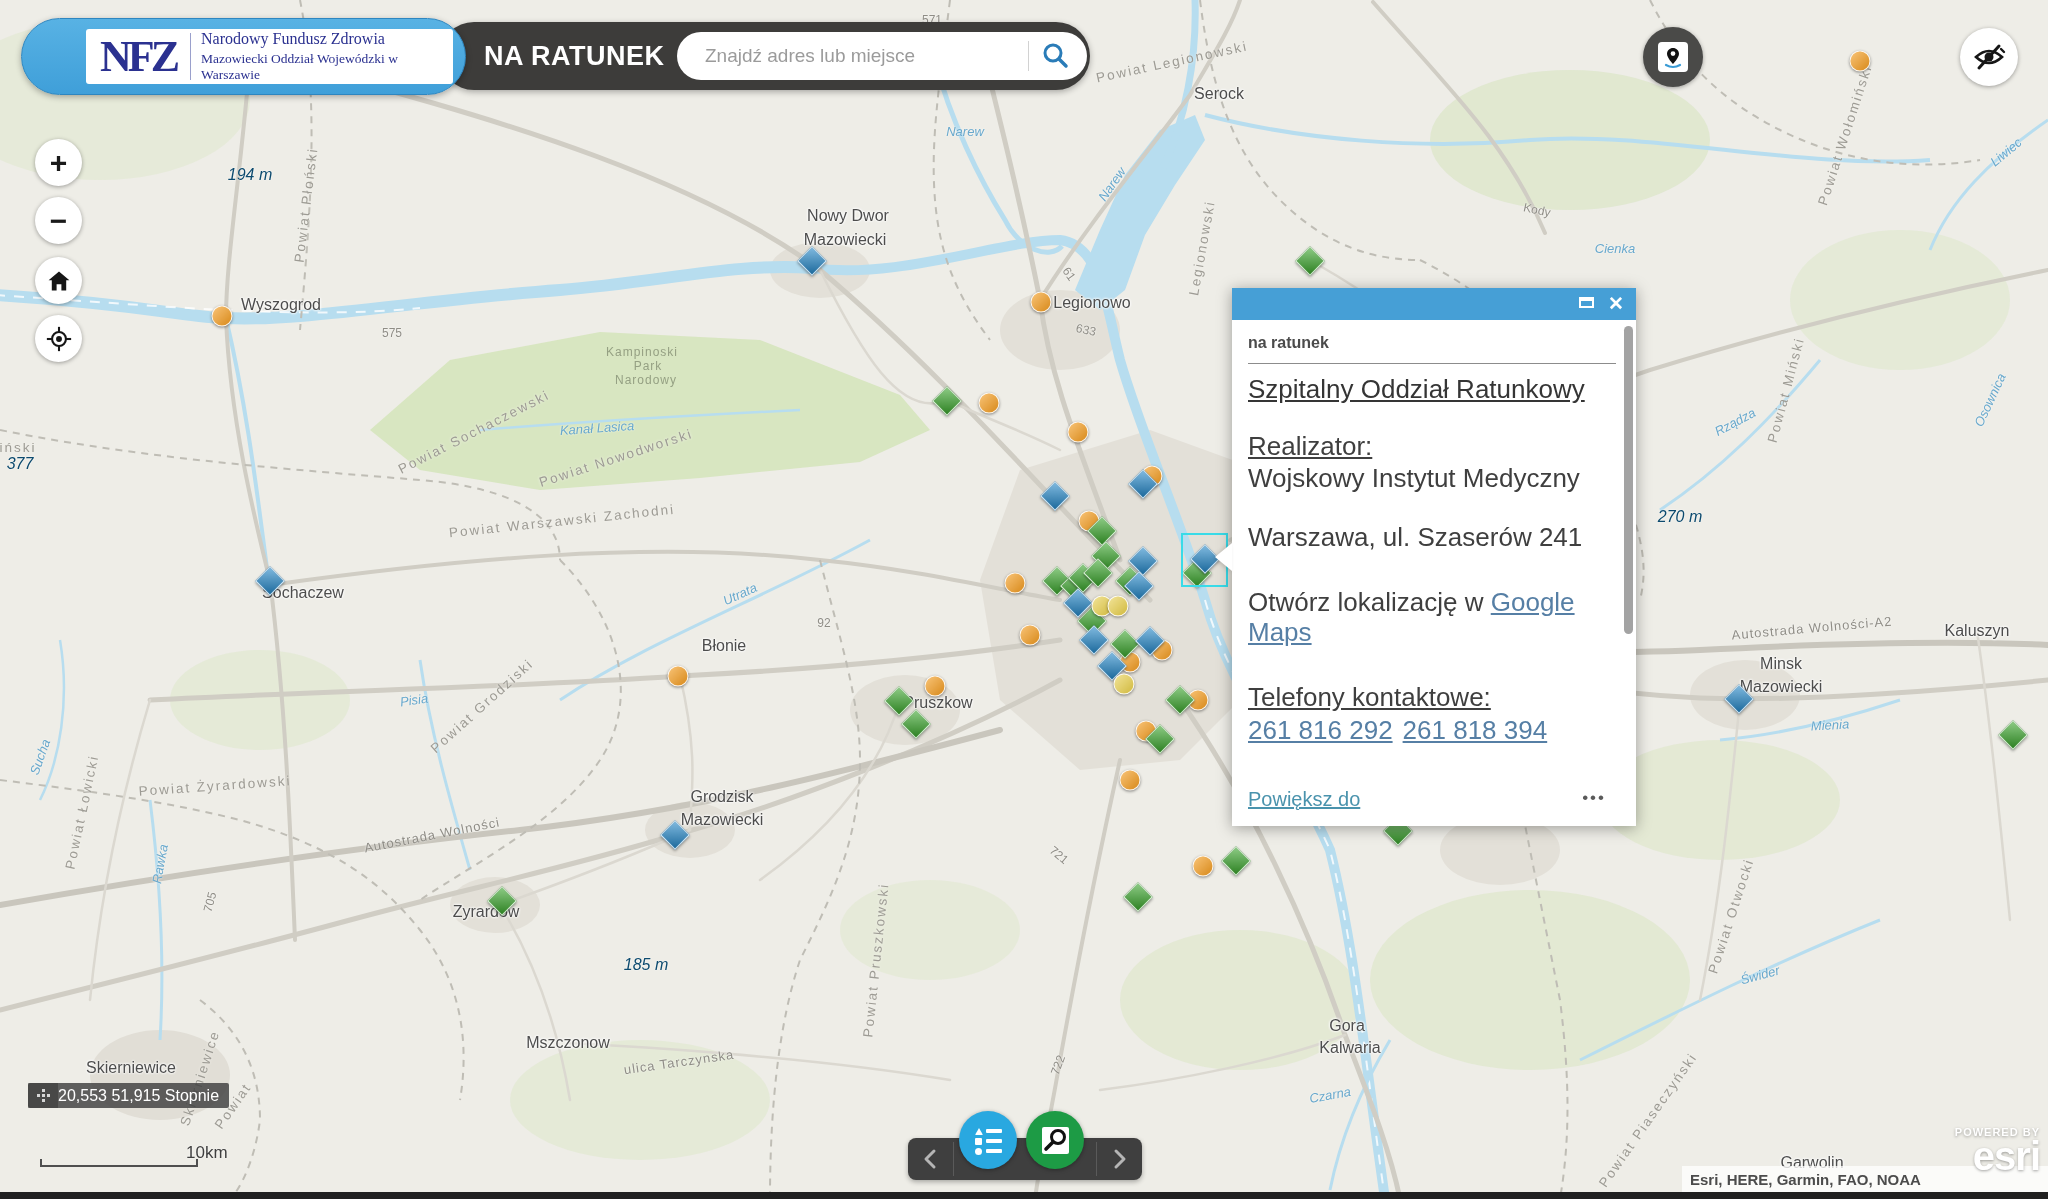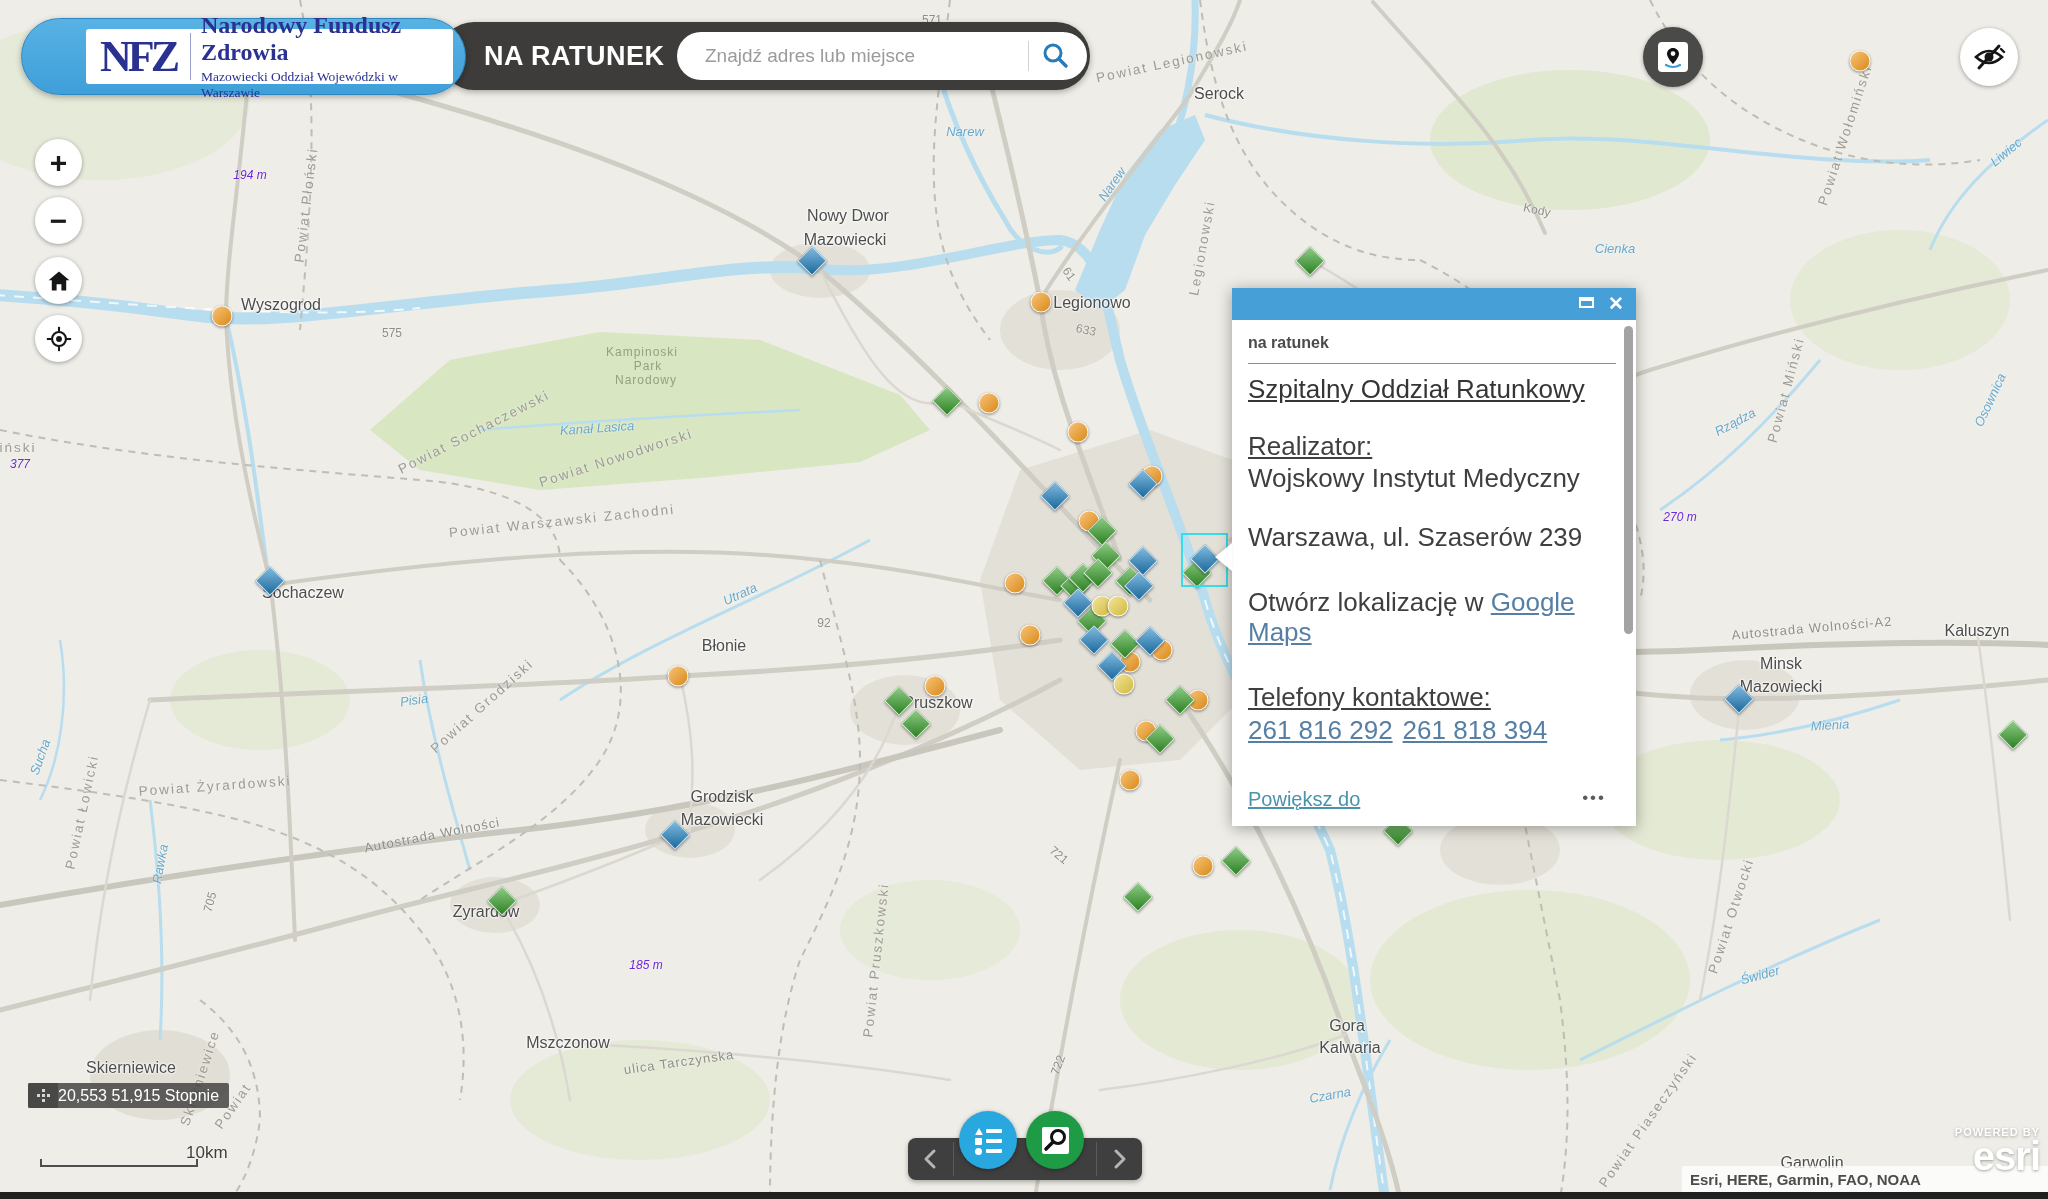--- a/index.html
+++ b/index.html
@@ -9,21 +9,21 @@
   svg.basemap{position:absolute;left:0;top:0;z-index:1;}
 
   
   #map-labels{position:absolute;inset:0;z-index:2;}
   .maplbl{position:absolute;white-space:nowrap;pointer-events:none;}
   .lbl-city{font-size:16px;color:#4d4d4d;text-shadow:0 0 3px #fff,0 0 3px #fff,0 0 2px #fff;}
   .lbl-powiat{font-size:13.5px;color:#9d9b94;letter-spacing:2px;text-shadow:0 0 3px #f4f3ee;}
   .lbl-water{font-size:13px;font-style:italic;color:#68a8cc;text-shadow:0 0 2px #fff;}
   .lbl-roadname{font-size:13px;color:#8f8d86;letter-spacing:1px;text-shadow:0 0 2px #fff;}
   .lbl-road{font-size:12px;color:#8f8d86;text-shadow:0 0 2px #fff;}
-  .lbl-elev{font-size:12px;font-style:italic;color:#6d28d9;text-shadow:0 0 2px #fff;}
+  .lbl-elev{font-size:16px;font-style:italic;color:#0c4a6e;text-shadow:0 0 2px #fff;}
   .lbl-park{font-size:12px;color:#95a083;letter-spacing:1px;}
 
   
   #map-markers{position:absolute;inset:0;z-index:3;}
   .marker{position:absolute;width:21px;height:21px;cursor:pointer;}
   .marker.orange,.marker.yellow{border-radius:50%;border:1.5px solid rgba(255,255,255,.9);
       box-shadow:0 1px 3px rgba(0,0,0,.45);}
   .marker.orange{background:linear-gradient(135deg,rgba(255,255,255,.4),rgba(0,0,0,.12)),var(--marker-orange,#f59c1d);}
   .marker.yellow{background:linear-gradient(135deg,rgba(255,255,255,.45),rgba(0,0,0,.1)),var(--marker-yellow,#e8ce45);}
   .marker.green,.marker.blue{border:1px solid rgba(255,255,255,.75);box-shadow:1px 1px 3px rgba(0,0,0,.4);}
@@ -70,21 +70,21 @@
   .search-btn{position:absolute;left:360px;top:6px;width:42px;height:36px;cursor:pointer;}
 
   .logo-pill{position:absolute;left:21px;top:18px;width:445px;height:77px;z-index:10;cursor:pointer;
       background:linear-gradient(#58b2e4,var(--logo-blue,#3f9fd9));border-radius:39px;
       border:1px solid #2e86c0;box-shadow:0 2px 6px rgba(0,0,0,.3);}
   .logo-box{position:absolute;left:64px;top:10px;right:12px;bottom:10px;background:#fff;border-radius:3px;
       display:flex;align-items:center;font-family:"Liberation Serif",serif;color:#2b3190;}
   .nfz-abbr{width:104px;text-align:center;font-size:44px;font-weight:bold;letter-spacing:-4px;flex:none;}
   .logo-sep{width:1px;align-self:stretch;margin:4px 0;background:#9aa0cc;flex:none;}
   .logo-text{padding-left:10px;display:flex;flex-direction:column;justify-content:center;}
-  .logo-l1{font-size:24px;font-weight:bold;}
+  .logo-l1{font-size:16px;font-weight:normal;}
   .logo-l2{font-size:13.5px;margin-top:3px;}
 
   .btn-circle{position:absolute;border-radius:50%;cursor:pointer;z-index:9;
       box-shadow:0 1px 4px rgba(0,0,0,.35);display:flex;align-items:center;justify-content:center;}
   .basemap-btn{left:1643px;top:27px;width:60px;height:60px;background:#4a4a48;}
   .basemap-inner{width:30px;height:30px;background:#fff;border-radius:4px;display:flex;align-items:center;justify-content:center;}
   .eye-btn{left:1960px;top:28px;width:58px;height:58px;background:#fff;}
 
   .zoomstack-btn{left:35px;width:47px;height:47px;background:#fff;color:#1a1a1a;}
   .zb-plus{top:139px;font-size:30px;font-weight:bold;}
@@ -353,21 +353,21 @@
     <div class="popup-header">
       <div class="popup-max"></div>
       <div class="popup-close">✕</div>
     </div>
     <div class="popup-body">
       <div class="pp-tab">na ratunek</div>
       <hr class="pp-hr">
       <div class="pp-title">Szpitalny Oddział Ratunkowy</div>
       <div class="pp-und">Realizator:</div>
       <div class="pp-block">Wojskowy Instytut Medyczny</div>
-      <div class="pp-block2">Warszawa, ul. Szaserów 239</div>
+      <div class="pp-block2">Warszawa, ul. Szaserów 241</div>
       <div class="pp-block2"><span>Otwórz lokalizację w </span><span class="pp-link">Google Maps</span></div>
       <div class="pp-und">Telefony kontaktowe:</div>
       <div id="phone-lines">
           <div class="phone-row"><span class="phone-link">261 816 292</span><span class="phone-link">261 818 394</span></div>
         </div>
     </div>
     <div class="popup-footer">
       <span class="pp-zoomto">Powiększ do</span>
       <span class="pp-dots">•••</span>
     </div>

